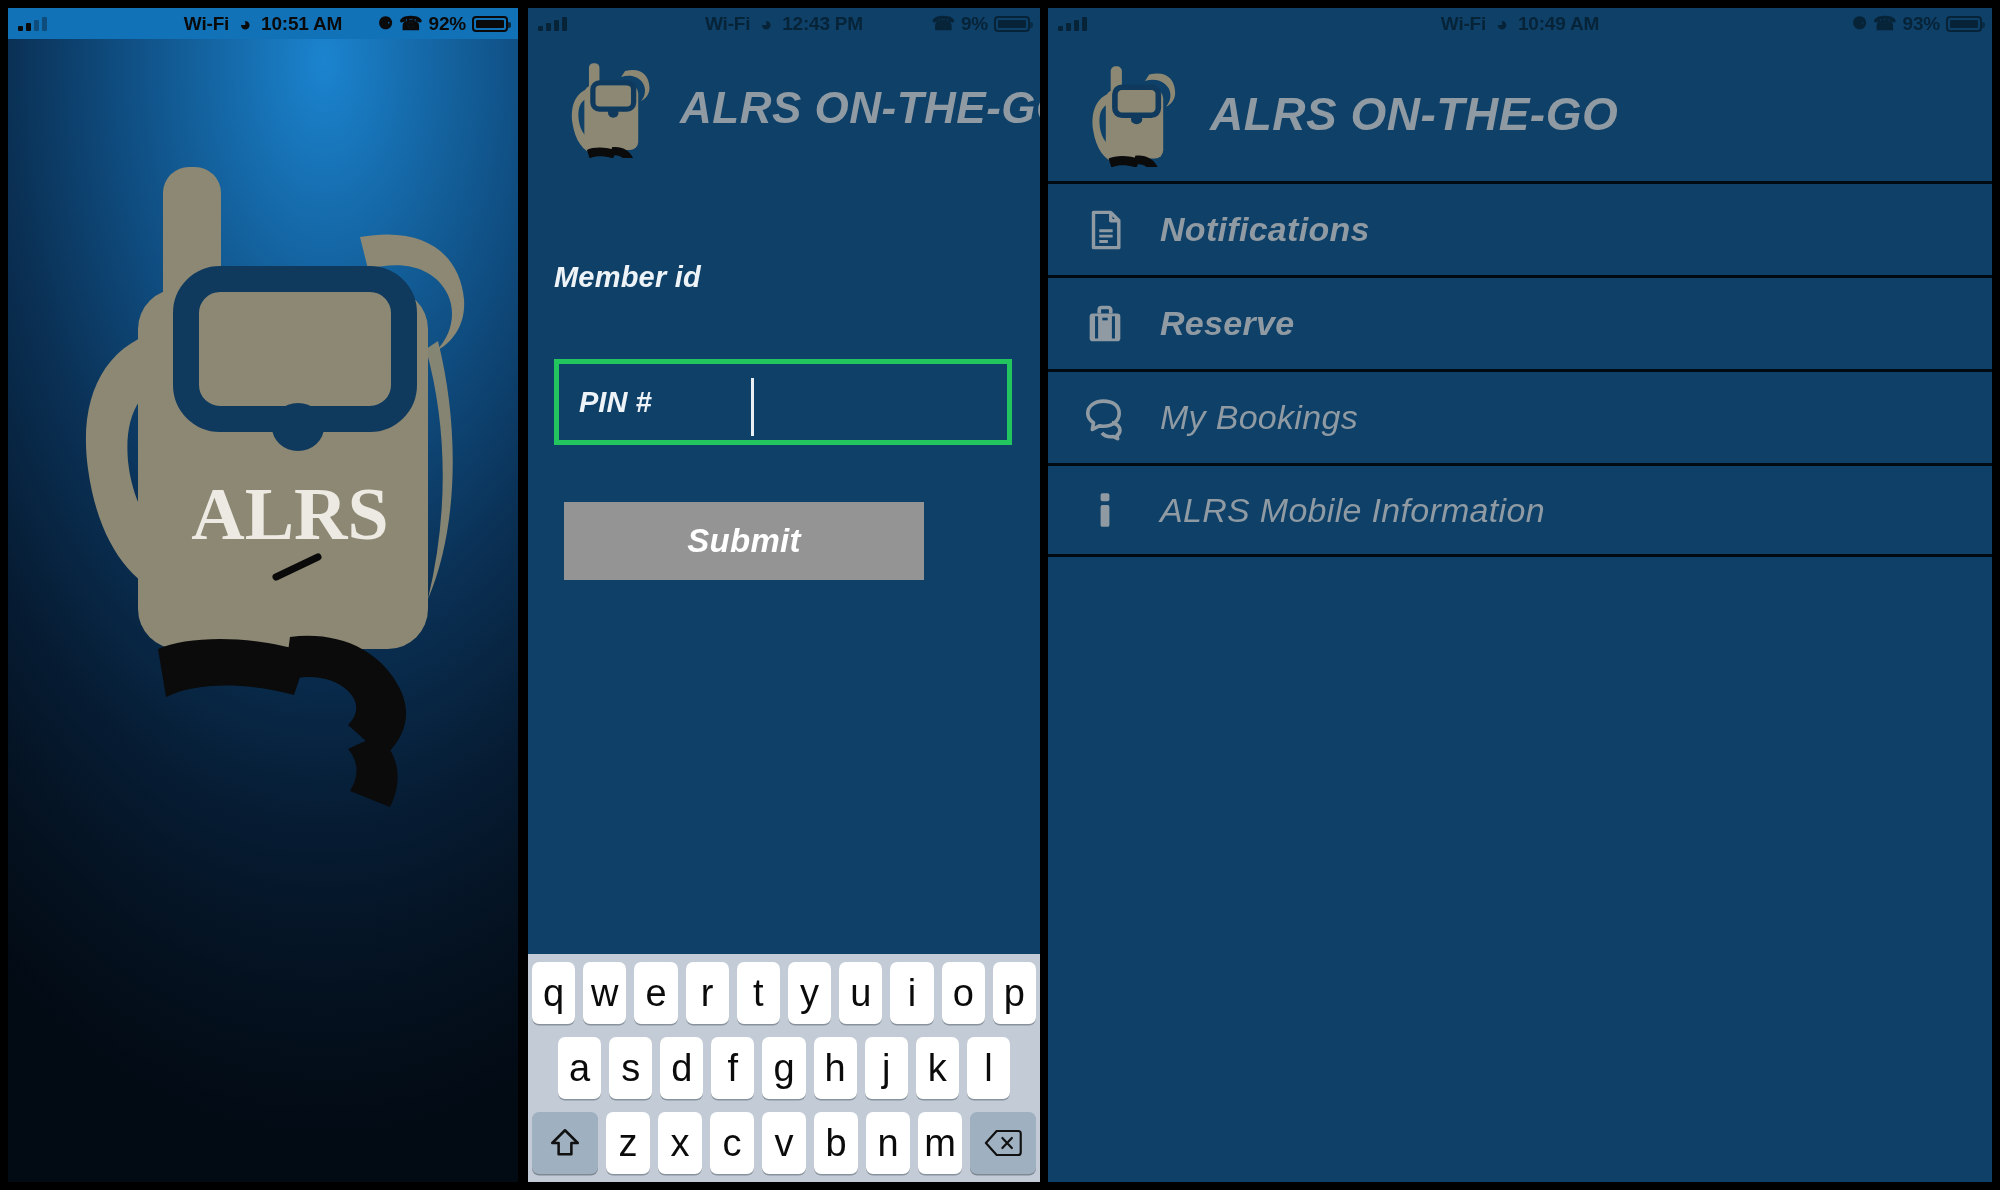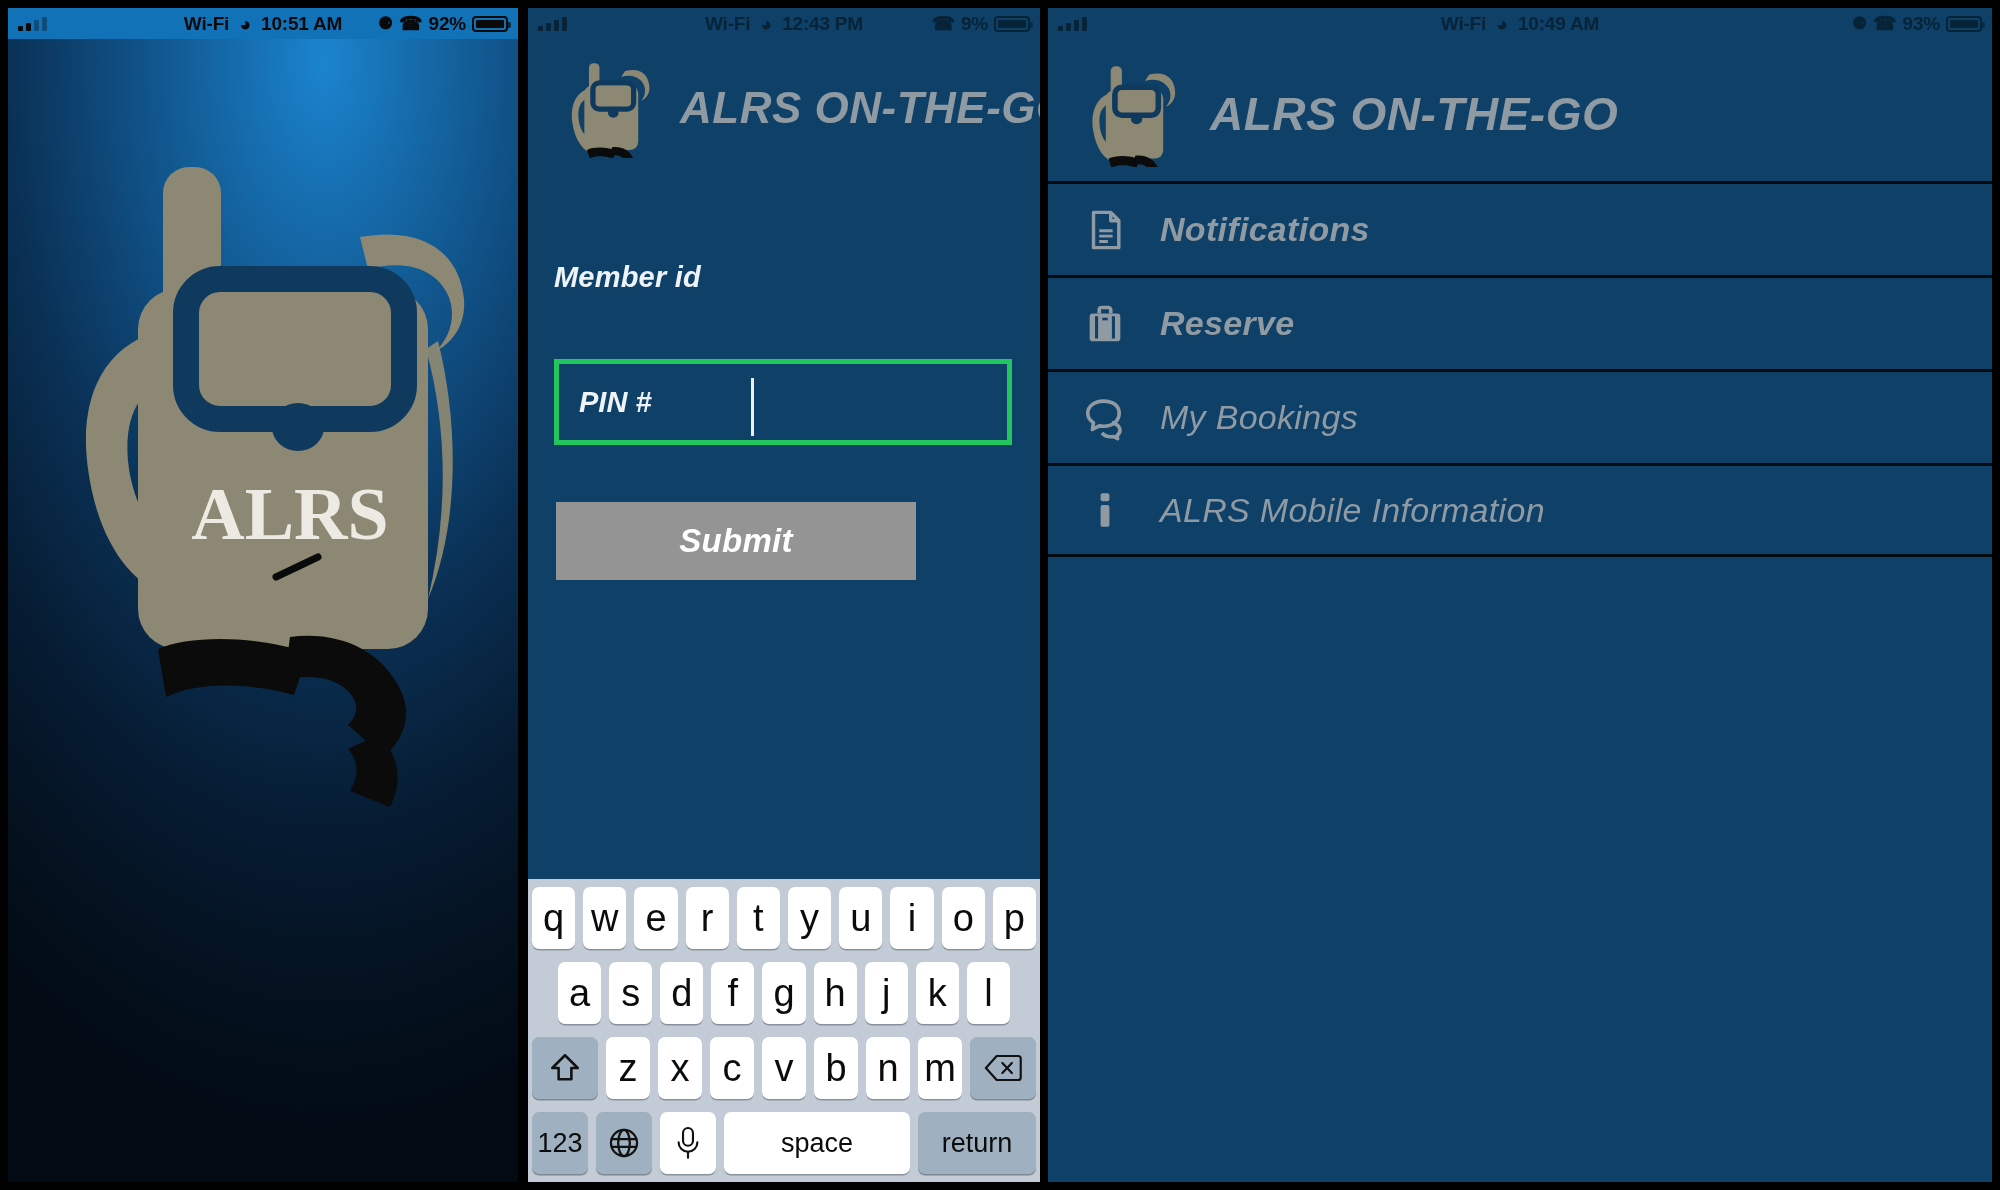--- a/index.html
+++ b/index.html
@@ -329,21 +329,21 @@
         <span class="app-title" style="font-size:44px;margin-left:26px;">ALRS ON-THE-GO</span>
       </div>
 
       <div class="member-label" style="left:26px;top:222px;">Member id</div>
 
       <div class="pin-box" style="left:26px;top:320px;width:458px;height:86px;">
         <span class="pin-label">PIN #</span>
         <span class="caret"></span>
       </div>
 
-      <div class="submit-btn" style="left:28px;top:463px;width:360px;height:78px;">Submit</div>
+      <div class="submit-btn" style="left:36px;top:463px;width:360px;height:78px;">Submit</div>
 
 
       <div class="keyboard">
         <div class="krow" id="kb-row1">
             <div class="key">q</div>
             <div class="key">w</div>
             <div class="key">e</div>
             <div class="key">r</div>
             <div class="key">t</div>
             <div class="key">y</div>
@@ -377,39 +377,20 @@
               <div class="key">b</div>
               <div class="key">n</div>
               <div class="key">m</div>
             </div>
           <div class="key grey back">
             <svg width="38" height="30" viewBox="0 0 30 22" fill="none" stroke="#111" stroke-width="1.7" stroke-linejoin="round" stroke-linecap="round">
               <path d="M10 1.5 H27 A2 2 0 0 1 29 3.5 V18.5 A2 2 0 0 1 27 20.5 H10 L1.5 11 Z"></path>
               <path d="M14.5 7 L22 15 M22 7 L14.5 15"></path>
             </svg>
           </div>
-        </div>
-        <div class="krow">
-          <div class="key grey num">123</div>
-          <div class="key grey globe">
-            <svg width="34" height="34" viewBox="0 0 24 24" fill="none" stroke="#111" stroke-width="1.6">
-              <circle cx="12" cy="12" r="9.2"></circle>
-              <ellipse cx="12" cy="12" rx="4.1" ry="9.2"></ellipse>
-              <path d="M3 9.2 H21 M3 14.8 H21"></path>
-            </svg>
-          </div>
-          <div class="key mic">
-            <svg width="28" height="34" viewBox="0 0 18 24" fill="none" stroke="#111" stroke-width="1.5" stroke-linecap="round">
-              <rect x="5.5" y="1.4" width="7" height="12.5" rx="3.5"></rect>
-              <path d="M2.4 11.6 A6.6 6.6 0 0 0 15.6 11.6"></path>
-              <path d="M9 18.2 V22.4"></path>
-            </svg>
-          </div>
-          <div class="key space">space</div>
-          <div class="key grey return">return</div>
         </div>
       </div>
 
     </div>
   </div>
 
   <div class="panel" id="panel-menu" style="left:1048px;width:944px;">
 
     <div class="statusbar sb-dark">
       <div class="sb-left">

